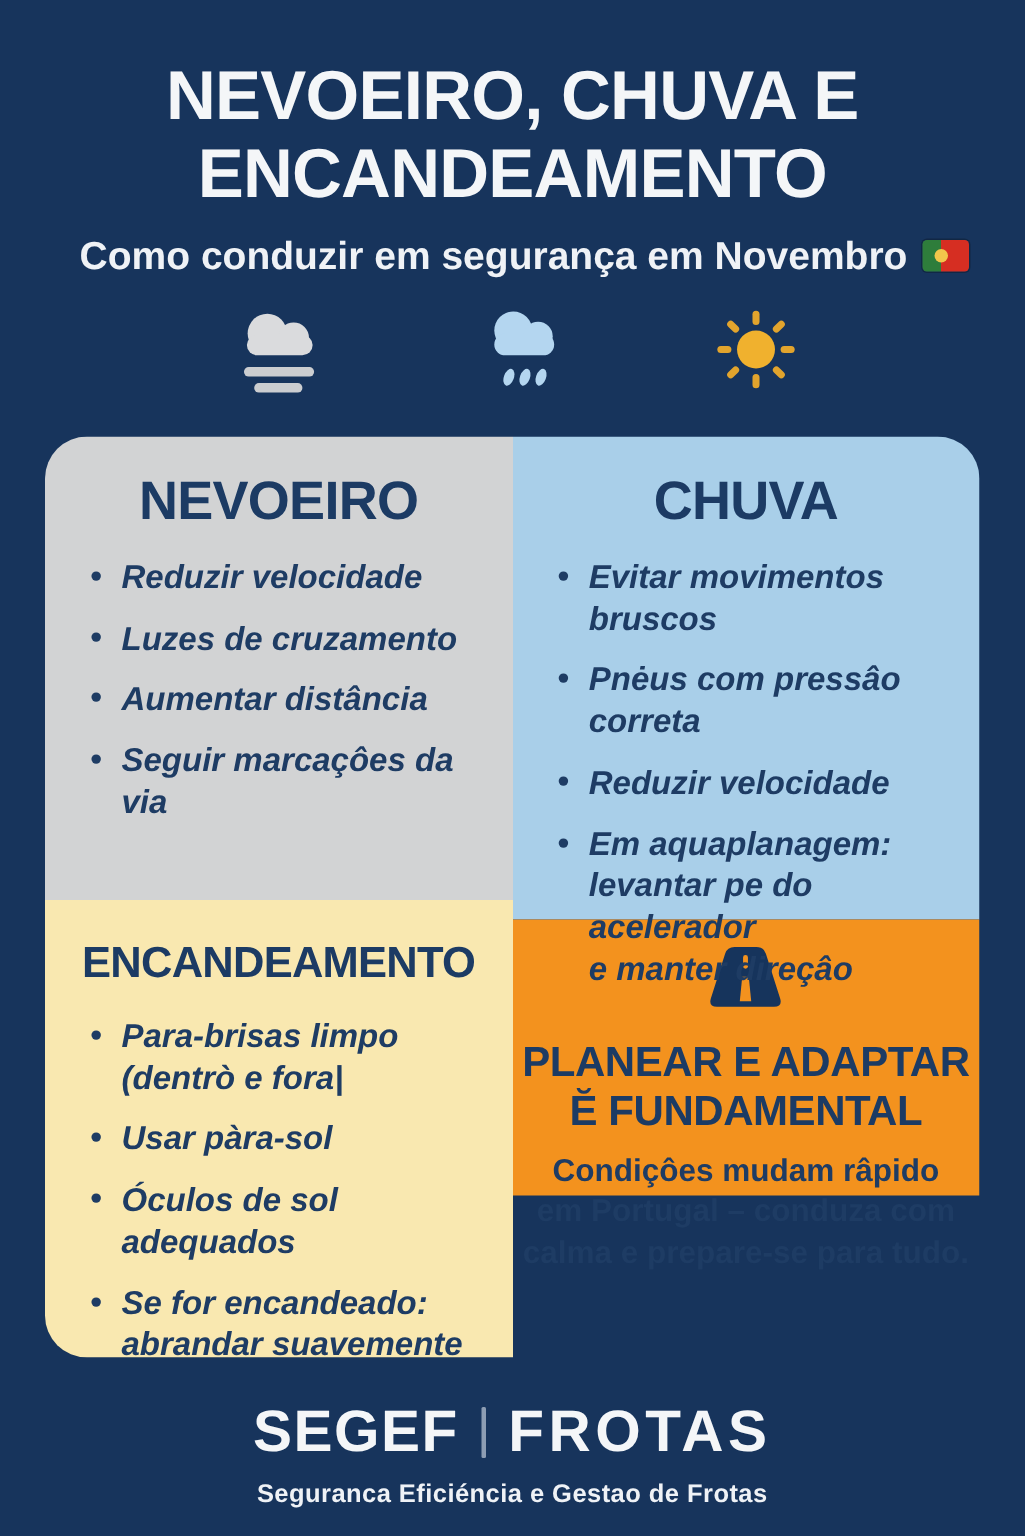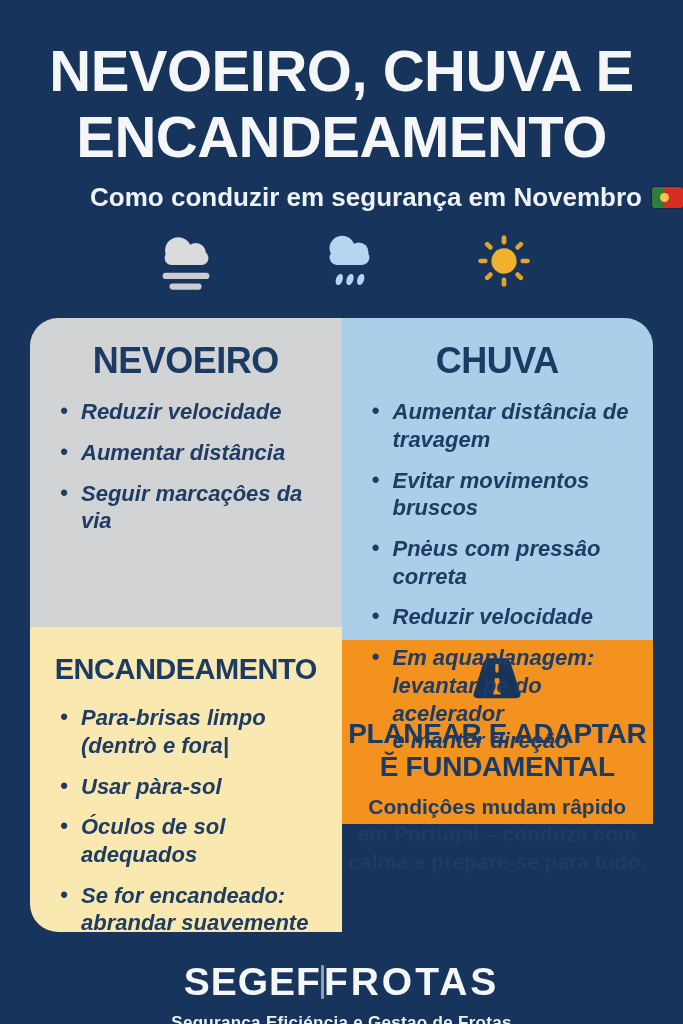--- a/index.html
+++ b/index.html
@@ -9,25 +9,25 @@
     background: #17345C;
     font-family: "Liberation Sans", "DejaVu Sans", sans-serif;
     color: #1C3B64;
     overflow: hidden;
   }
   .preline { white-space: pre-line; }
 
   
   .header { padding-top: 38px; text-align: center; }
   .title {
-    font-size: 58px; line-height: 1.13; font-weight: bold;
+    font-size: 46px; line-height: 1.13; font-weight: bold;
     color: #F4F6F8; letter-spacing: -0.5px;
   }
   .subtitle-row {
-    margin-top: 13px; display: flex; justify-content: flex-end;
+    margin-top: 13px; display: flex; justify-content: center;
     align-items: center; gap: 10px; padding-left: 16px;
   }
   .subtitle { font-size: 26px; font-weight: 600; color: #EFF2F6; }
   .flag {
     position: relative; display: inline-block;
     width: 31px; height: 21px; border-radius: 3px; overflow: hidden;
     background: linear-gradient(to right, #2E7D3B 0 40%, #D62E22 40% 100%);
     box-shadow: 0 0 0 1px rgba(0,0,0,0.25);
   }
   .flag .emblem {
@@ -72,21 +72,21 @@
     font-size: 28px; font-weight: bold; line-height: 1.18;
     color: #1C3B64; margin-top: 8px; letter-spacing: -0.3px;
   }
   .plan-body {
     margin-top: 10px; font-size: 21px; font-weight: 600;
     line-height: 1.3; color: #1E3C64;
   }
 
   
   .footer { margin-top: 28px; text-align: center; }
-  .brand-row { display: flex; justify-content: center; align-items: center; }
+  .brand-row { display: flex; justify-content: center; align-items: center; gap: 15px; }
   .brand-primary {
     font-size: 39px; font-weight: bold; color: #F4F6F8; letter-spacing: 1px;
   }
   .brand-divider {
     width: 3px; height: 34px; background: rgba(205,214,226,0.65); border-radius: 1px;
   }
   .brand-secondary {
     font-size: 39px; font-weight: bold; color: #F4F6F8; letter-spacing: 3px;
   }
   .tagline { margin-top: 9px; font-size: 17px; font-weight: 700; color: #EFF2F6; letter-spacing: 0.3px; }
@@ -148,20 +148,21 @@
     </span>
   </div>
 
   <main class="grid">
     <div class="col">
 
       <section class="card card-fog">
         <h2 class="card-title">NEVOEIRO</h2>
         <ul class="tips">
           <li><span class="preline">Reduzir velocidade</span></li>
+          <li><span class="preline">Luzes de cruzamento</span></li>
           <li><span class="preline">Aumentar distância</span></li>
           <li><span class="preline">Seguir marcaçôes da via</span></li>
         </ul>
       </section>
 
       <section class="card card-glare">
         <h2 class="card-title small">ENCANDEAMENTO</h2>
         <ul class="tips">
           <li><span class="preline">Para-brisas limpo
 (dentrò e fora|</span></li>
@@ -171,22 +172,20 @@
 abrandar suavemente</span></li>
         </ul>
       </section>
 
     </div>
     <div class="col">
 
       <section class="card card-rain">
         <h2 class="card-title">CHUVA</h2>
         <ul class="tips">
-          <li><span class="preline">Aumentar distância de
-travagem</span></li>
           <li><span class="preline">Evitar movimentos
 bruscos</span></li>
           <li><span class="preline">Pnėus com pressâo
 correta</span></li>
           <li><span class="preline">Reduzir velocidade</span></li>
           <li><span class="preline">Em aquaplanagem:
 levantar pe do acelerador
 e manter direçâo</span></li>
         </ul>
       </section>

